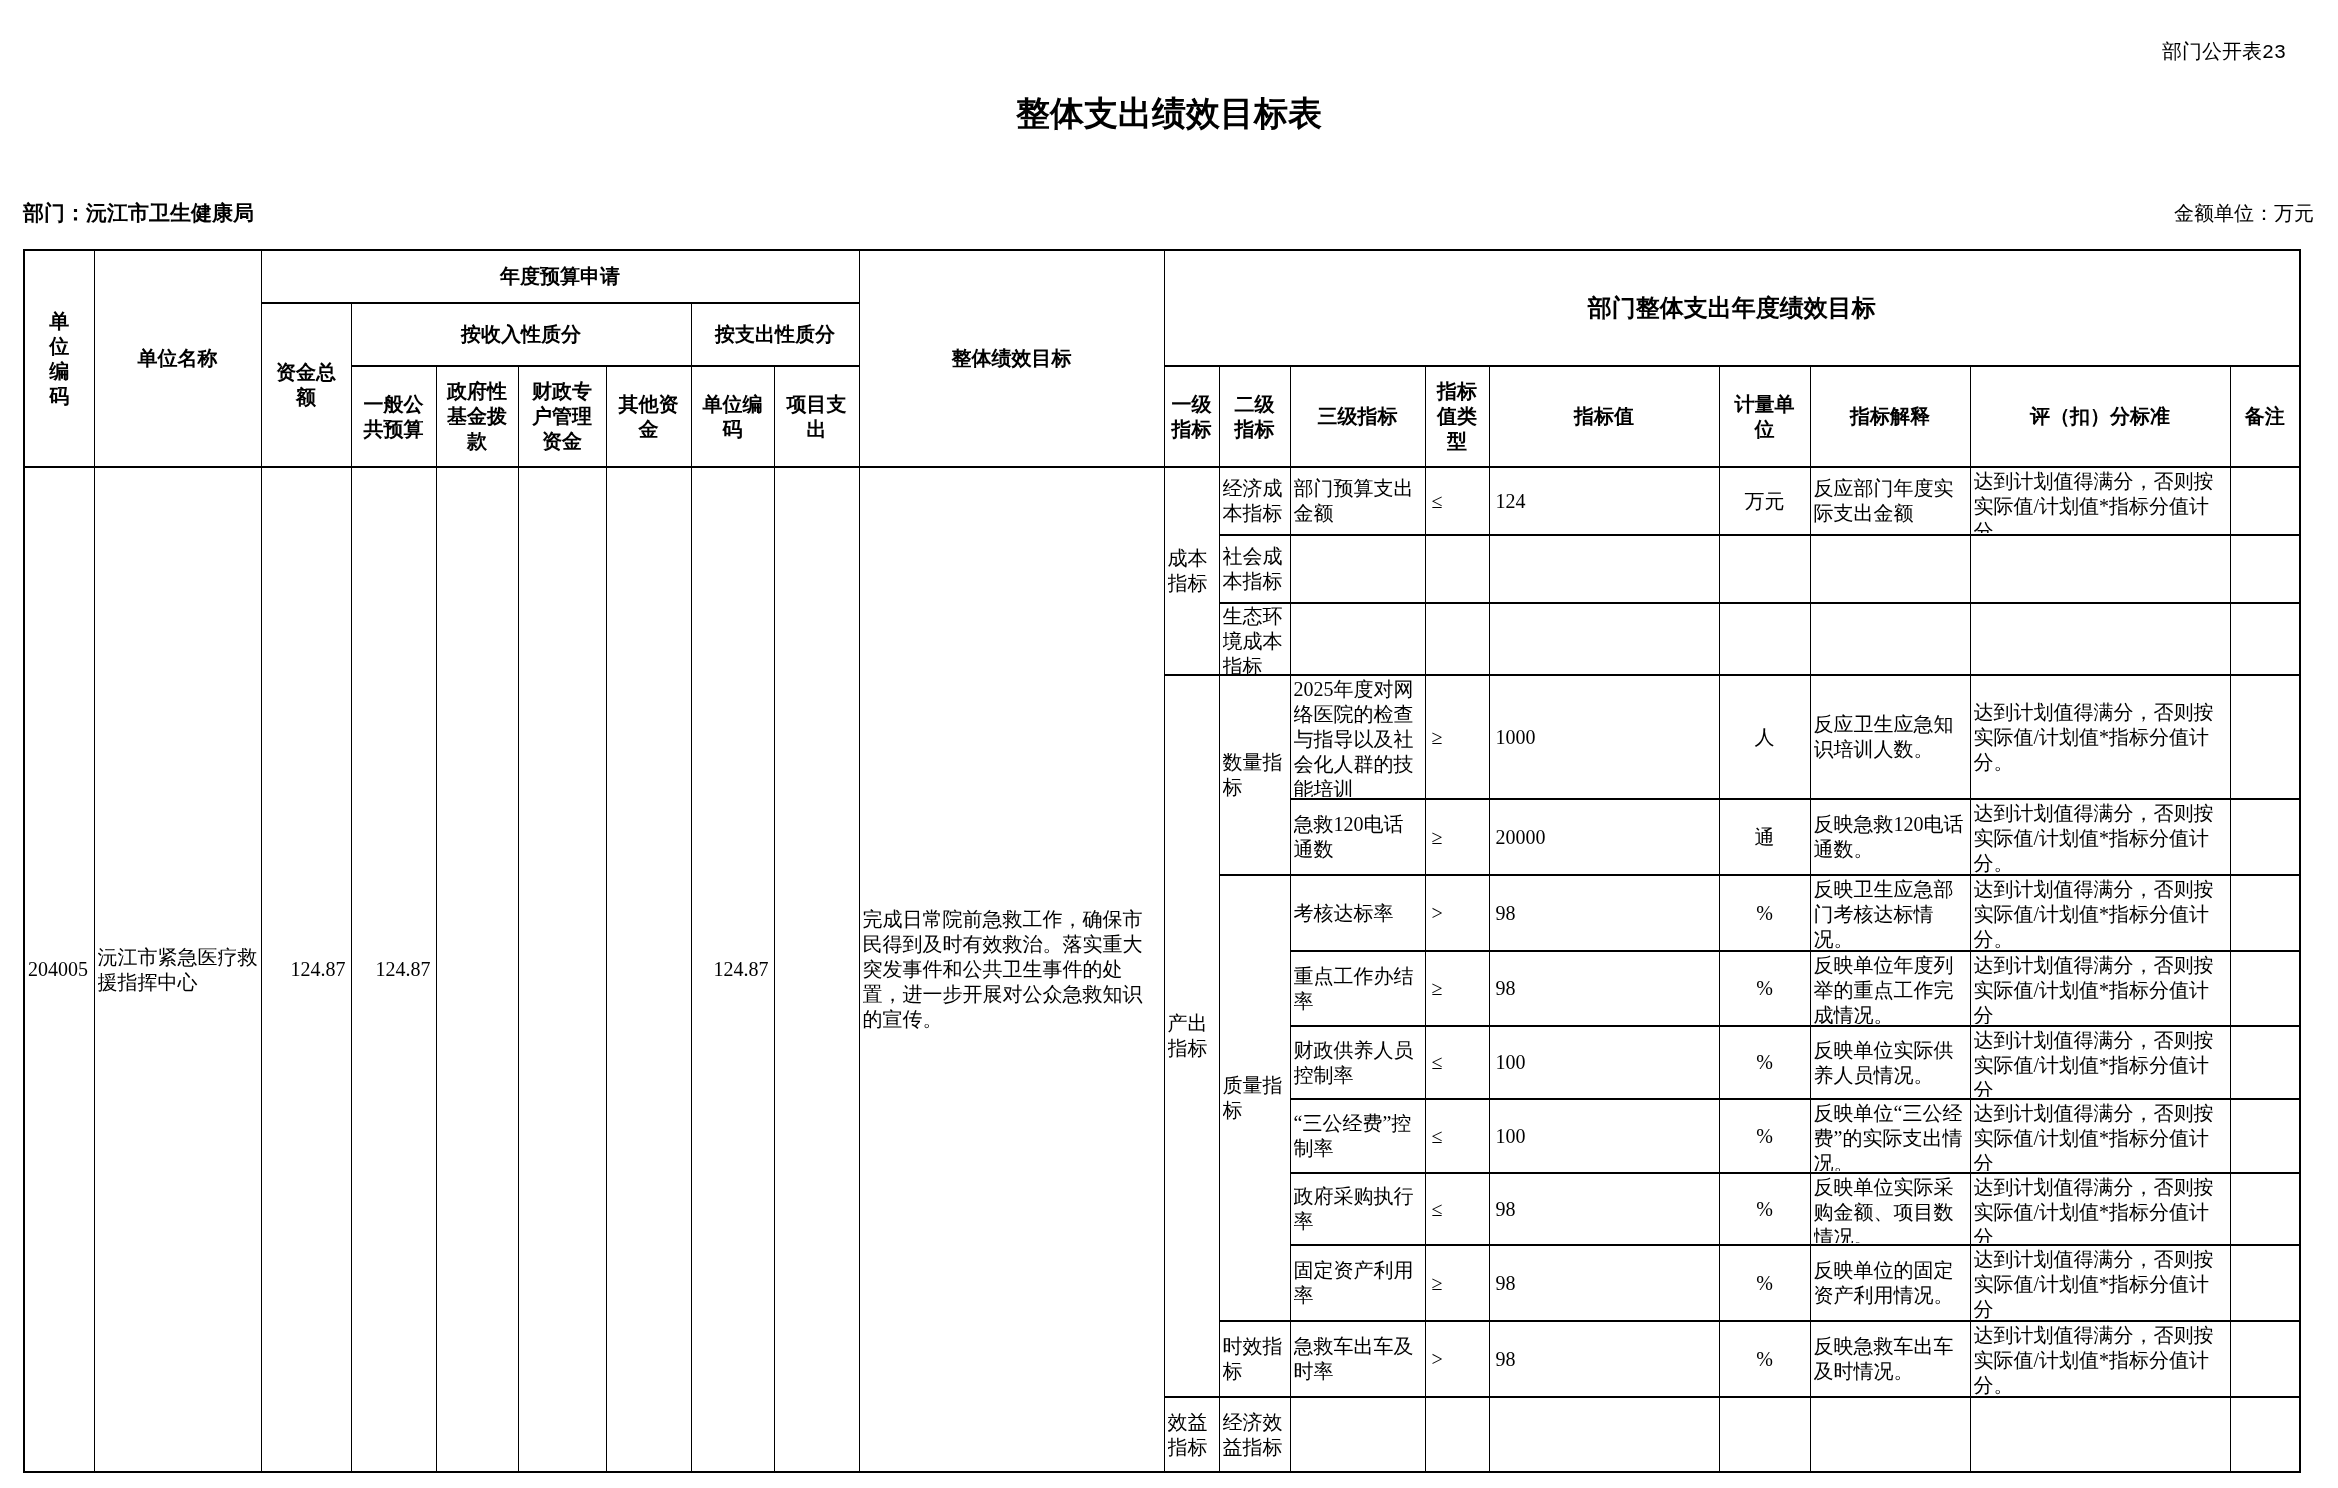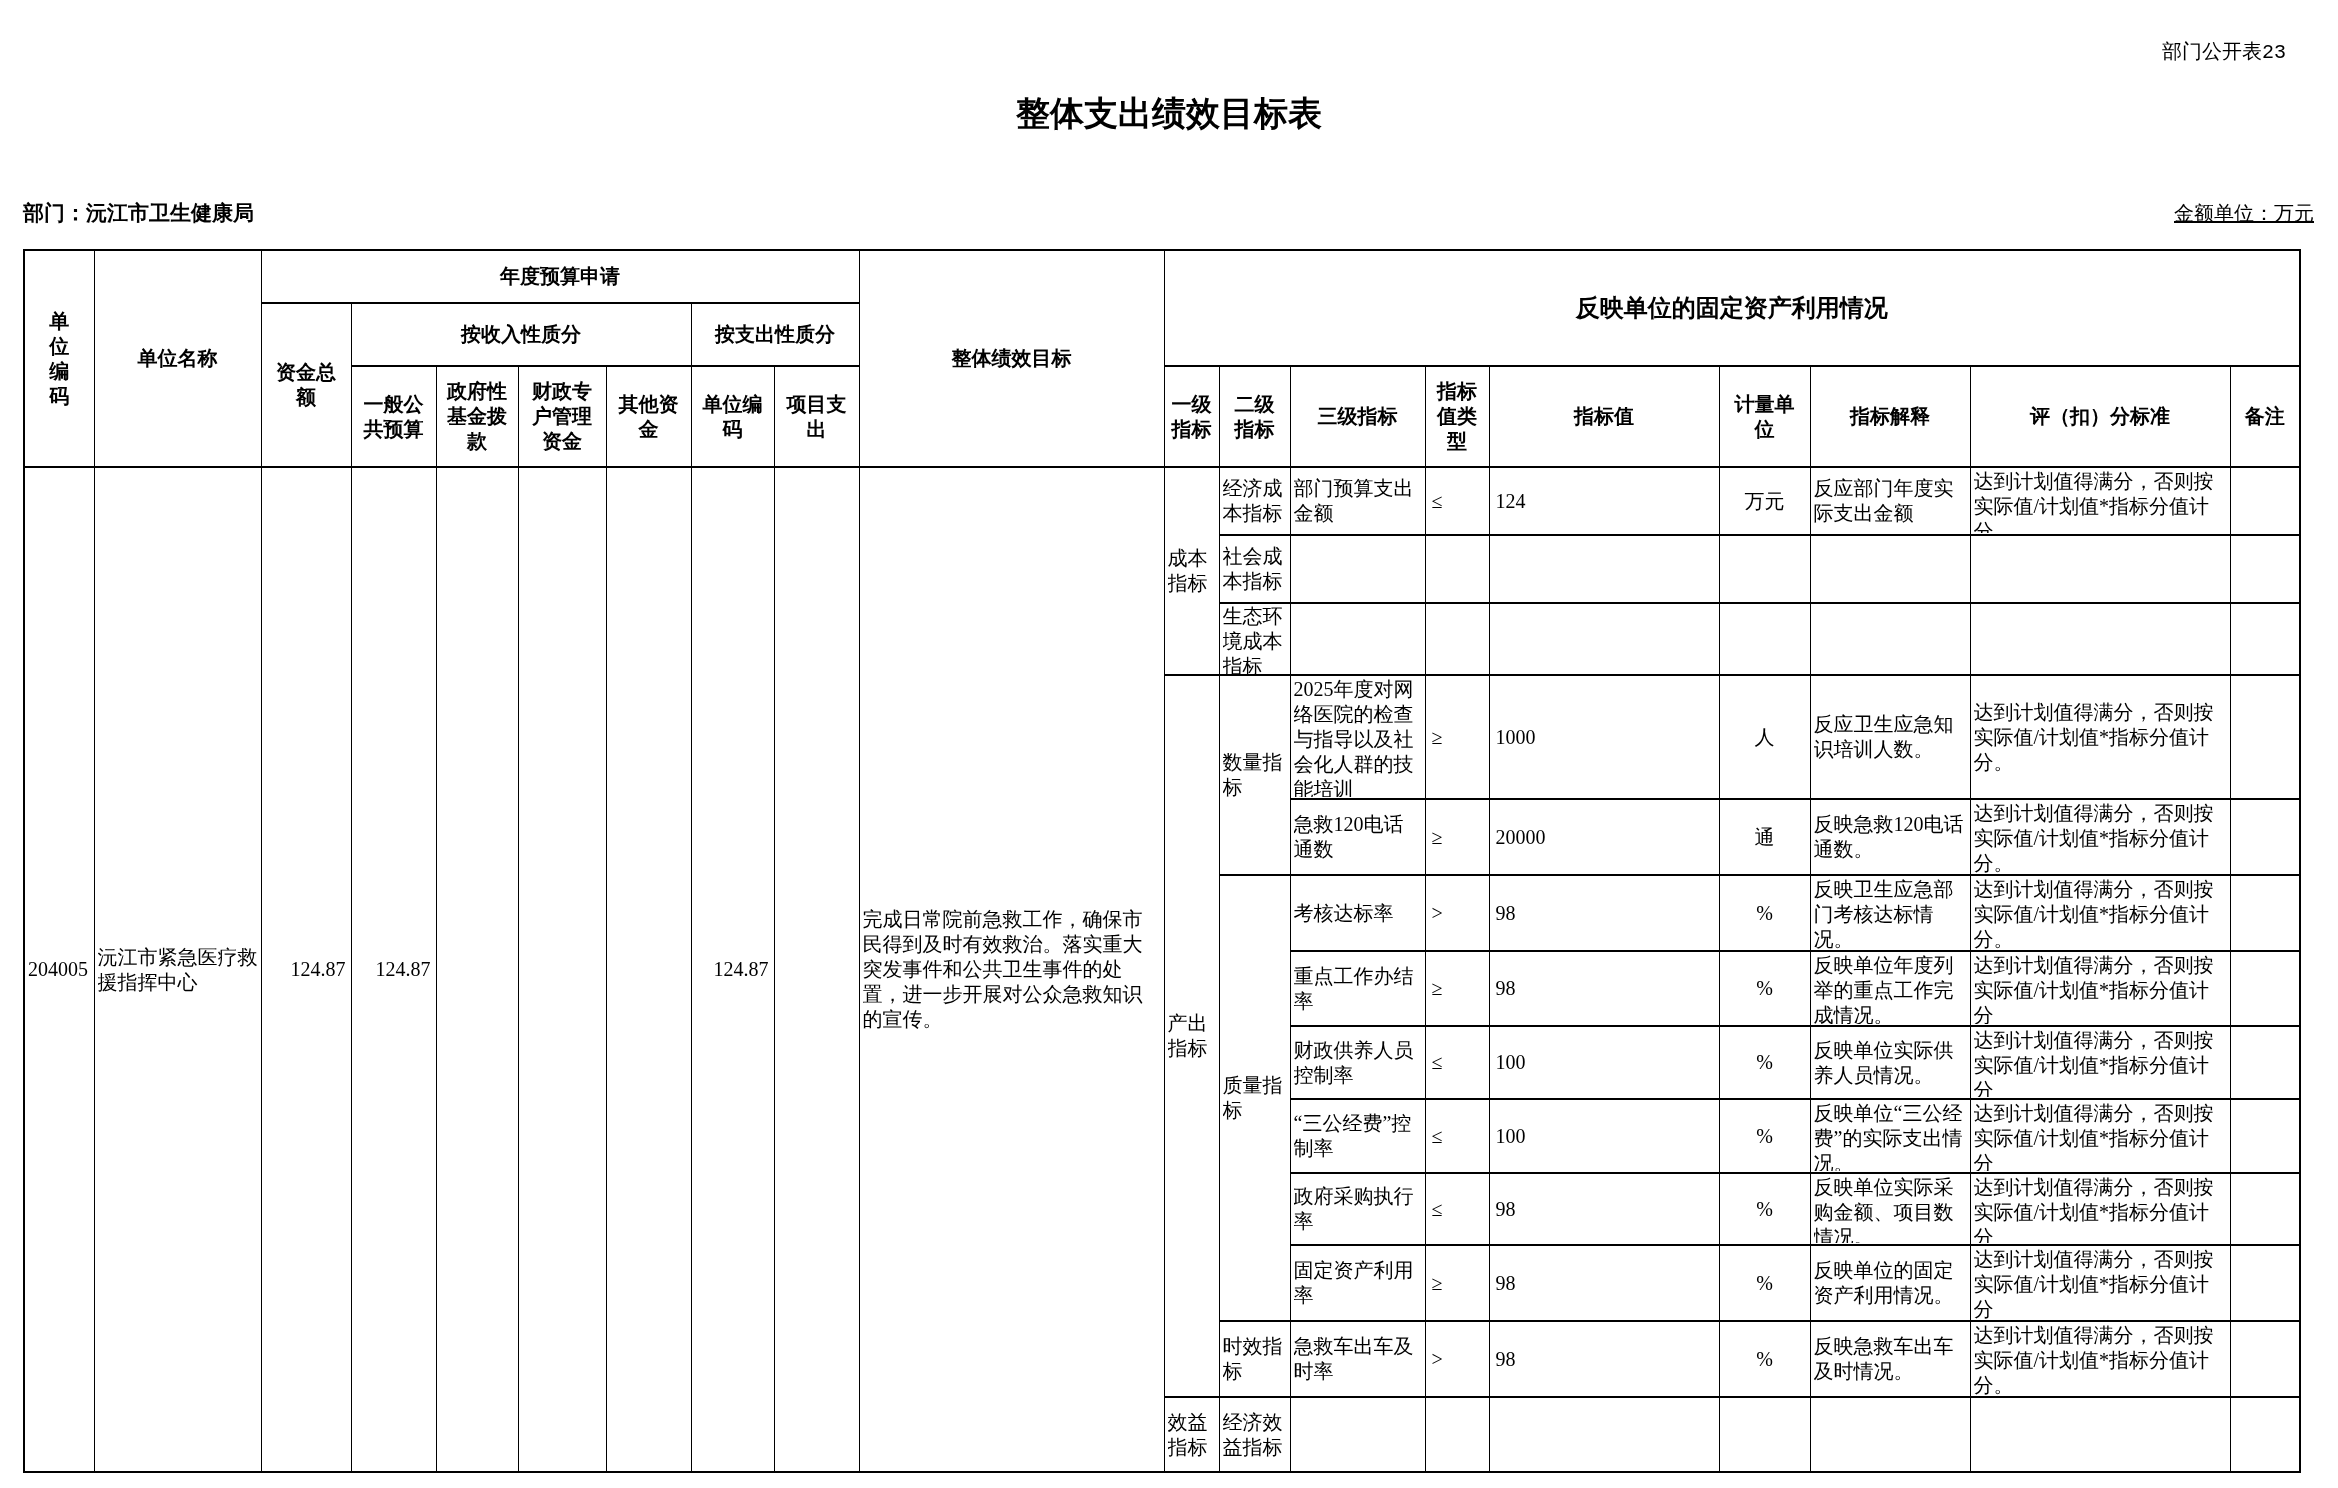--- a/index.html
+++ b/index.html
@@ -1,21 +1,21 @@
 <!DOCTYPE html>
 <html><head>
 <meta charset="utf-8">
 <style>
   html,body{margin:0;padding:0;background:#fff;color:#000;}
   body{width:2338px;font-family:"Liberation Serif","DejaVu Serif",serif;}
   .corner{text-align:right;padding:38px 52px 0 0;font-size:20px;font-family:Liberation Mono, monospace;}
   .title{text-align:center;font-size:34px;font-weight:bold;margin-top:26px;}
   .meta{display:flex;justify-content:space-between;align-items:flex-end;margin:62px 24px 0 23px;}
   .dept{font-weight:bold;font-size:21px;}
-  .amount-unit{font-size:20px;text-decoration:underline;}
+  .amount-unit{font-size:20px;}
   table{border-collapse:collapse;table-layout:fixed;margin:22px 23px 0 23px;border:2px solid #000;}
   th,td{border-style:solid;border-color:#000;border-width:2px 1px;font-size:20px;line-height:25px;vertical-align:middle;padding:0 3px;overflow:hidden;}
   th{font-weight:bold;text-align:center;padding:12px 6px;}
   th.big{font-size:24px;}
   th.narrow{padding:12px 16px;}
   td{text-align:left;}
   td.num{text-align:right;padding-right:5px;}
   td.ctr{text-align:center;}
   td.val{padding-left:6px;}
   td.brk{word-break:break-all;}
@@ -67,21 +67,21 @@
     <col style="width:160px">
       <col style="width:260px">
       <col style="width:70px">
   </colgroup>
   <tbody>
       <tr class="hr1">
     <th rowspan="3" class="narrow">单位编码</th>
     <th rowspan="3">单位名称</th>
     <th colspan="7">年度预算申请</th>
     <th rowspan="3">整体绩效目标</th>
-    <th colspan="9" rowspan="2" class="big">反映单位的固定资产利用情况</th>
+    <th colspan="9" rowspan="2" class="big">部门整体支出年度绩效目标</th>
   </tr>
   <tr class="hr2">
     <th rowspan="2">资金总额</th>
     <th colspan="4">按收入性质分</th>
     <th colspan="2">按支出性质分</th>
   </tr>
   <tr class="hr3">
     <th>一般公共预算</th>
     <th>政府性基金拨款</th>
     <th>财政专户管理资金</th>

